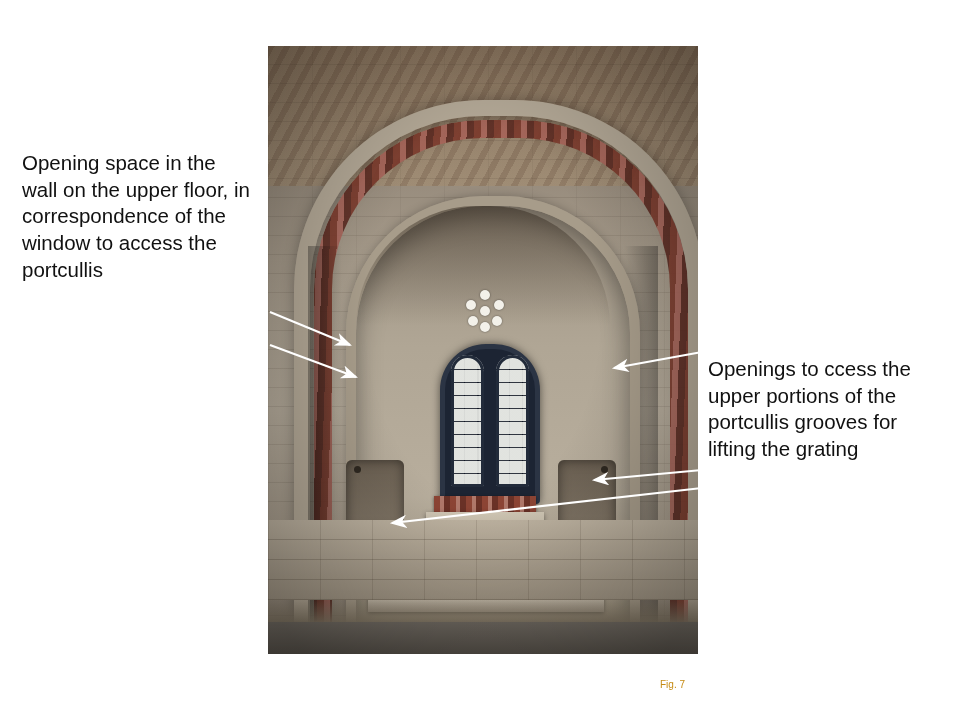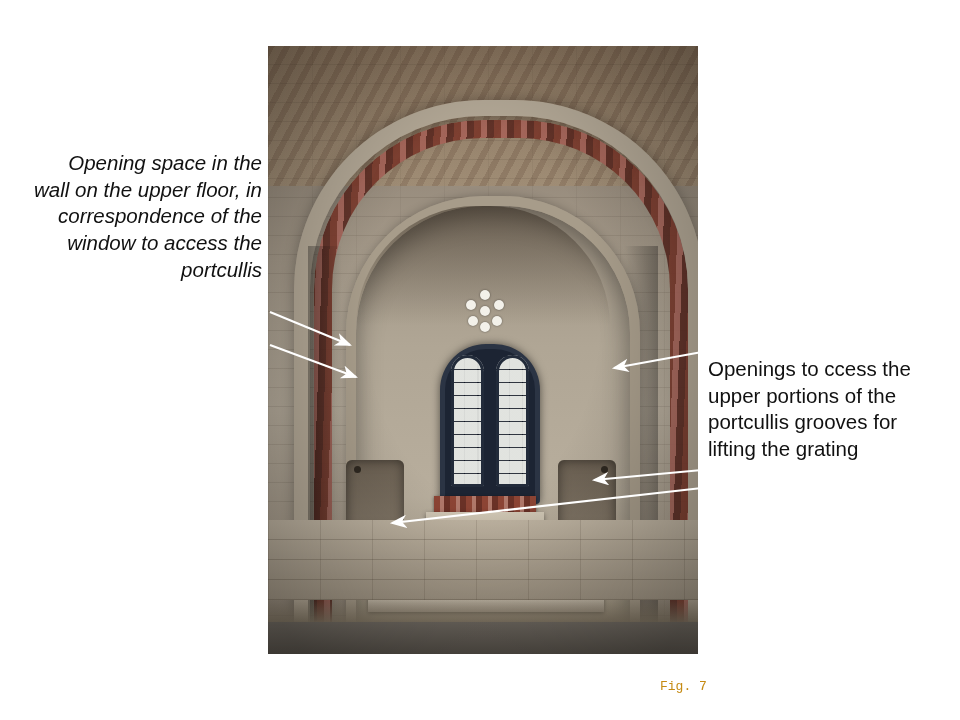--- a/index.html
+++ b/index.html
@@ -223,25 +223,23 @@
   .side-shadow-r { right: 40px; transform: scaleX(-1); }
 
   
   .callout {
     position: absolute;
     font-size: 20.5px;
     line-height: 1.30;
     color: #111;
   }
   #callout-left {
-    left: 30px;
+    left: 22px;
     top: 150px;
     width: 232px;
-    text-align: right;
-    font-style: italic;
   }
   #callout-right {
     left: 708px;
     top: 322px;
     width: 230px;
     text-align: left;
     margin-top: 34px;
   }
 
   
@@ -250,23 +248,23 @@
     left: 0; top: 0;
     width: 960px; height: 720px;
     pointer-events: none;
   }
 
   
   #fig-caption {
     position: absolute;
     left: 660px;
     top: 679px;
-    font-size: 13px;
+    font-size: 10px;
     color: #c58a12;
-    font-family: Liberation Mono, monospace;
+    font-family: Liberation Sans, sans-serif;
   }
 </style>
 </head>
 <body>
 
 <div id="photo-frame">
   <div class="wall-base"></div>
   <div class="ceiling"></div>
   <div class="masonry"></div>
 

